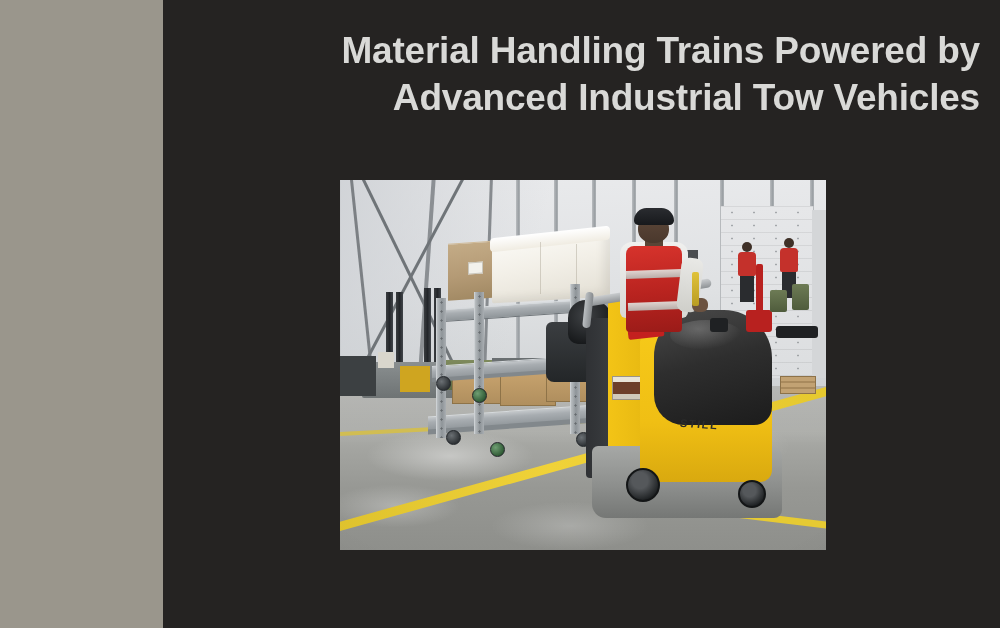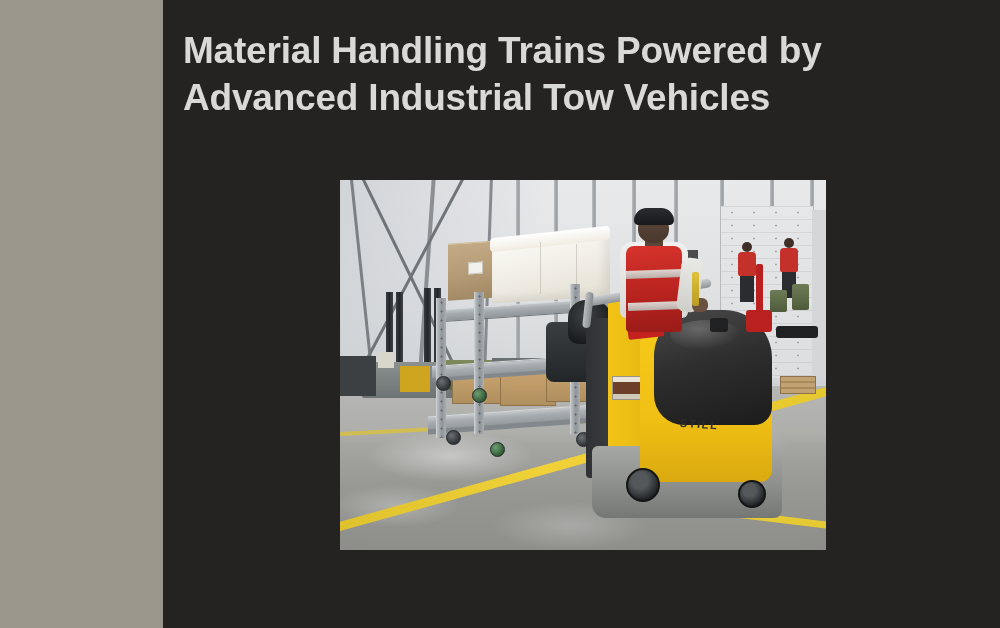--- a/index.html
+++ b/index.html
@@ -31,21 +31,21 @@
     height: 628px;
     background: #9a968c;
   }
 
   
   #title-block {
     position: absolute;
     left: 163px;
     top: 28px;
     width: 837px;
-    text-align: left;
+    text-align: right;
     padding: 0 20px;
     box-sizing: border-box;
   }
   #title-block h1 {
     margin: 0;
     font-family: "Liberation Sans", sans-serif;
     font-weight: bold;
     font-size: 37px;
     line-height: 1.27;
     letter-spacing: -0.2px;

